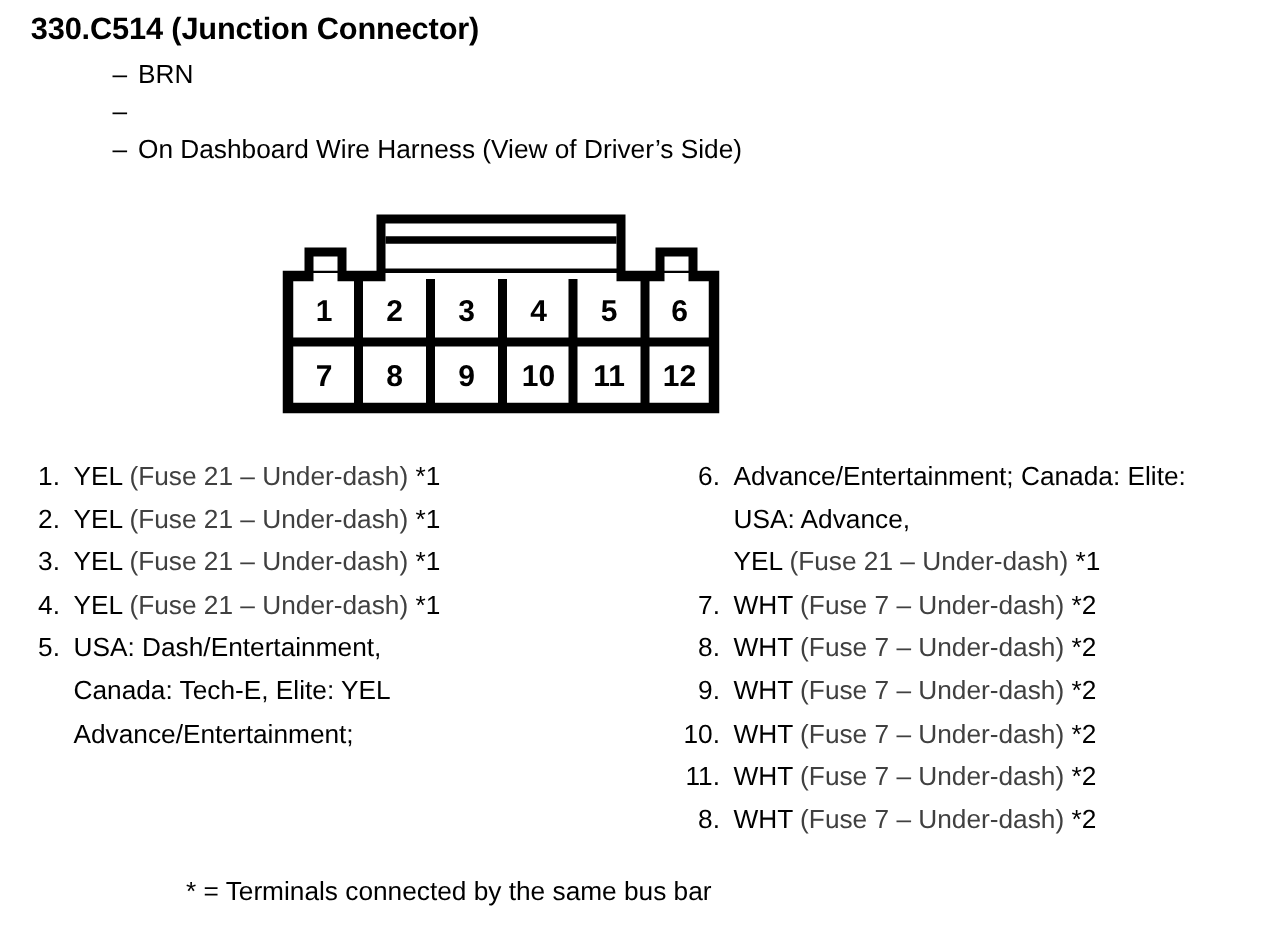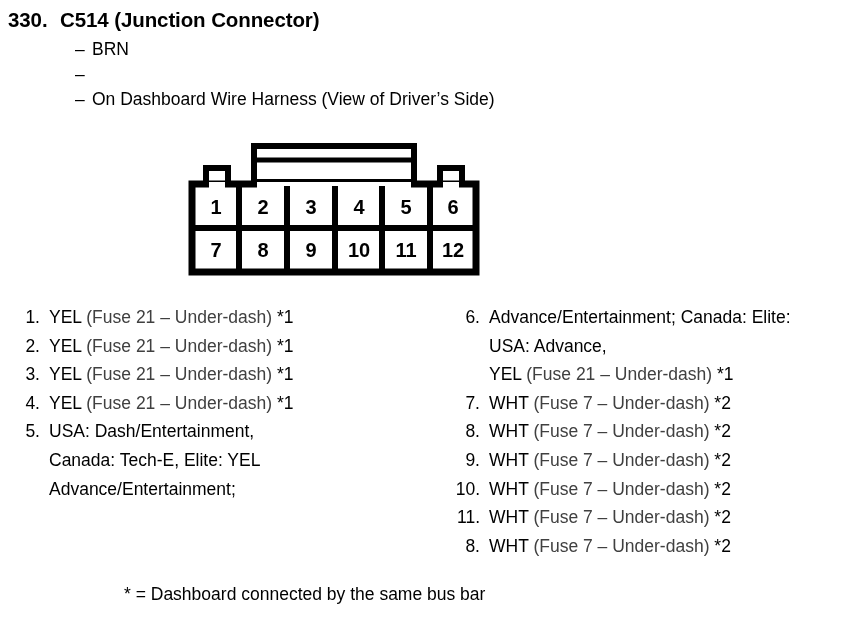--- a/index.html
+++ b/index.html
@@ -22,20 +22,21 @@
     left: 8px;
     top: 8px;
     width: 830px;
   }
   .title-row {
     display: flex;
     align-items: baseline;
     font-size: 20.5px;
     font-weight: bold;
     letter-spacing: -0.1px;
+    text-align: right;
   }
   .title-num {
     width: 52px;
     flex: 0 0 52px;
   }
   .title-text {
     white-space: nowrap;
   }
   .sub-list {
     margin-top: 5px;
@@ -253,13 +254,13 @@
       </span>
     </div>
     <div class="pin-row">
       <span class="pin-num">8.</span>
       <span class="pin-body">
         <div class="pin-line"><span>WHT </span><span class="blue">(Fuse 7 – Under-dash)</span><span> *2</span></div>
       </span>
     </div>
   </div>
 
-<div class="footnote">* = Dashboard connected by the same bus bar</div>
+<div class="footnote">* = Terminals connected by the same bus bar</div>
 
 </body></html>

